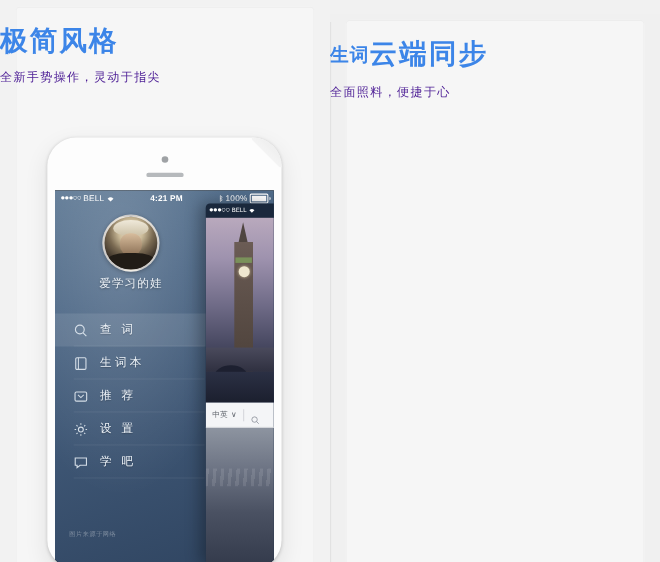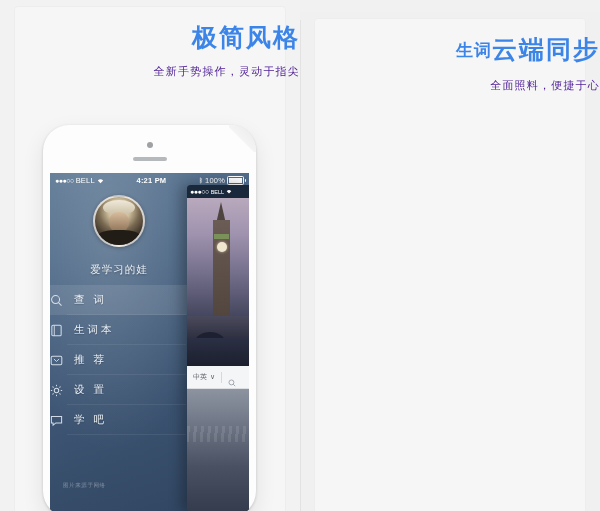--- a/index.html
+++ b/index.html
@@ -19,21 +19,21 @@
     content:"";position:absolute;left:0;top:8px;bottom:8px;width:1px;
     background:#e2e2e2;
   }
   .panel .bgcard{
     position:absolute;left:14px;right:14px;top:6px;bottom:-10px;
     background:#f6f6f6;border-radius:4px;
     box-shadow:0 0 0 1px #ededed inset;
   }
 
   
-  .heads{position:absolute;left:0;right:0;top:22px;text-align:right;z-index:5;}
+  .heads{position:absolute;left:0;right:0;top:22px;text-align:left;z-index:5;}
   .head-main{
     color:#3c85e8;font-size:25px;letter-spacing:2px;font-weight:bold;
     line-height:30px;white-space:nowrap;
   }
   .head-main .small{font-size:17px;letter-spacing:1px;vertical-align:2px;}
   .head-sub{
     margin-top:11px;color:#4c1d95;font-size:11px;letter-spacing:1.2px;
     line-height:17px;white-space:nowrap;
   }
 
@@ -102,26 +102,26 @@
   }
   .avatar .face{
     position:absolute;left:14px;right:14px;top:15px;height:20px;border-radius:45%;
     background:linear-gradient(180deg,#d8bd9d,#8d7257);
   }
   .avatar .body{
     position:absolute;left:3px;right:3px;bottom:0;height:15px;border-radius:40% 40% 0 0;
     background:#211c16;
   }
   .uname{
-    margin-top:16px;color:#ecf1f6;font-size:10.5px;letter-spacing:1px;
+    margin-top:4px;color:#ecf1f6;font-size:10.5px;letter-spacing:1px;
     text-shadow:0 1px 2px rgba(0,0,0,.35);
   }
   .menu{position:absolute;left:0;top:112px;width:142px;}
   .menu-item{
-    height:30px;display:flex;align-items:center;
+    height:30px;display:flex;align-items:center;padding-left:17px;
     box-sizing:border-box;position:relative;
   }
   .menu-item.active{background:rgba(255,255,255,.10);}
   .menu-item:after{
     content:"";position:absolute;left:17px;right:6px;bottom:0;height:1px;
     background:rgba(255,255,255,.07);
   }
   .mi-icon{
     width:13px;height:13px;margin-right:11px;flex:0 0 auto;
     color:#dfe7ef;opacity:.92;

